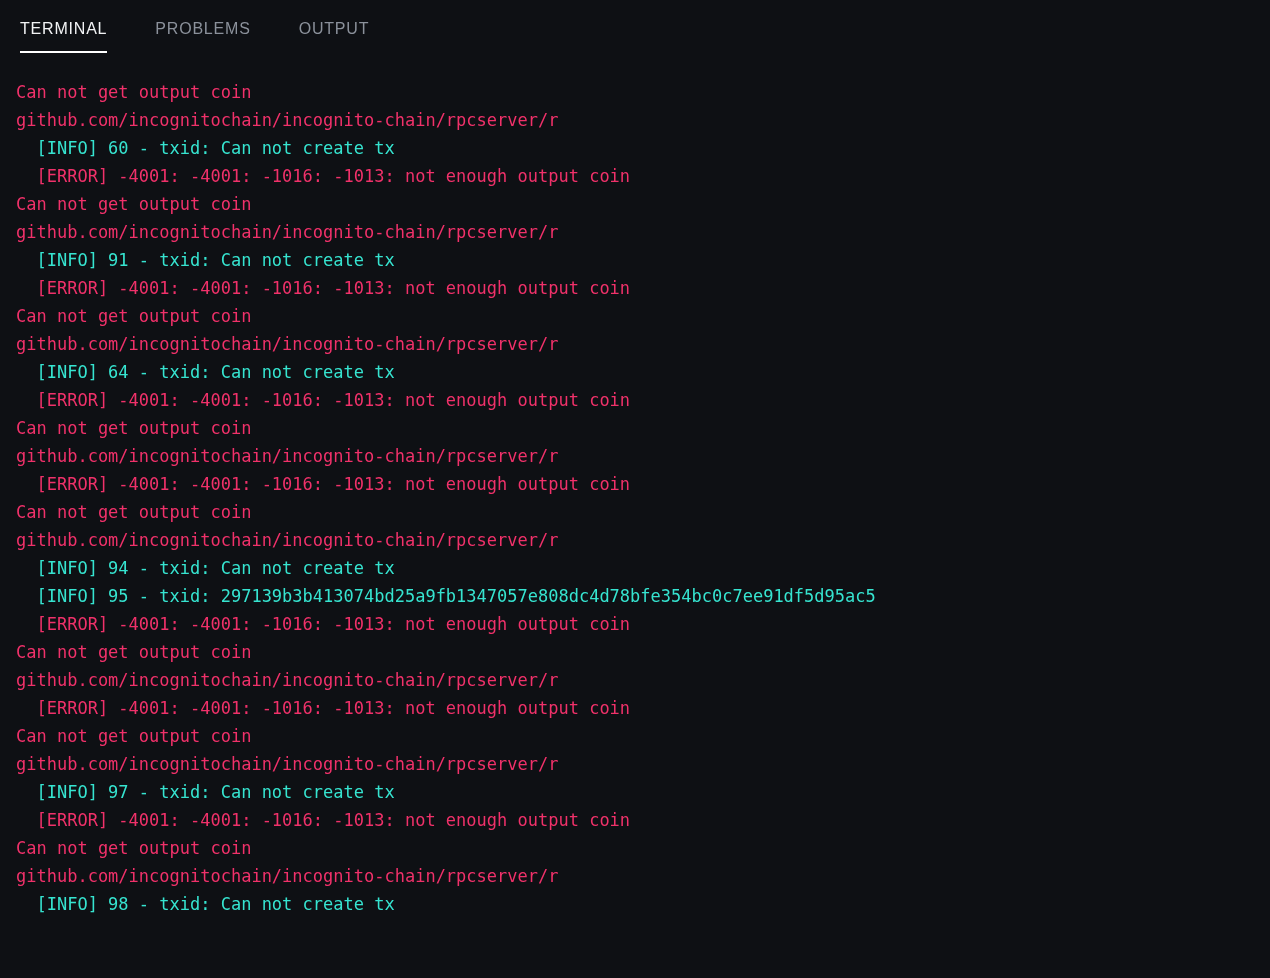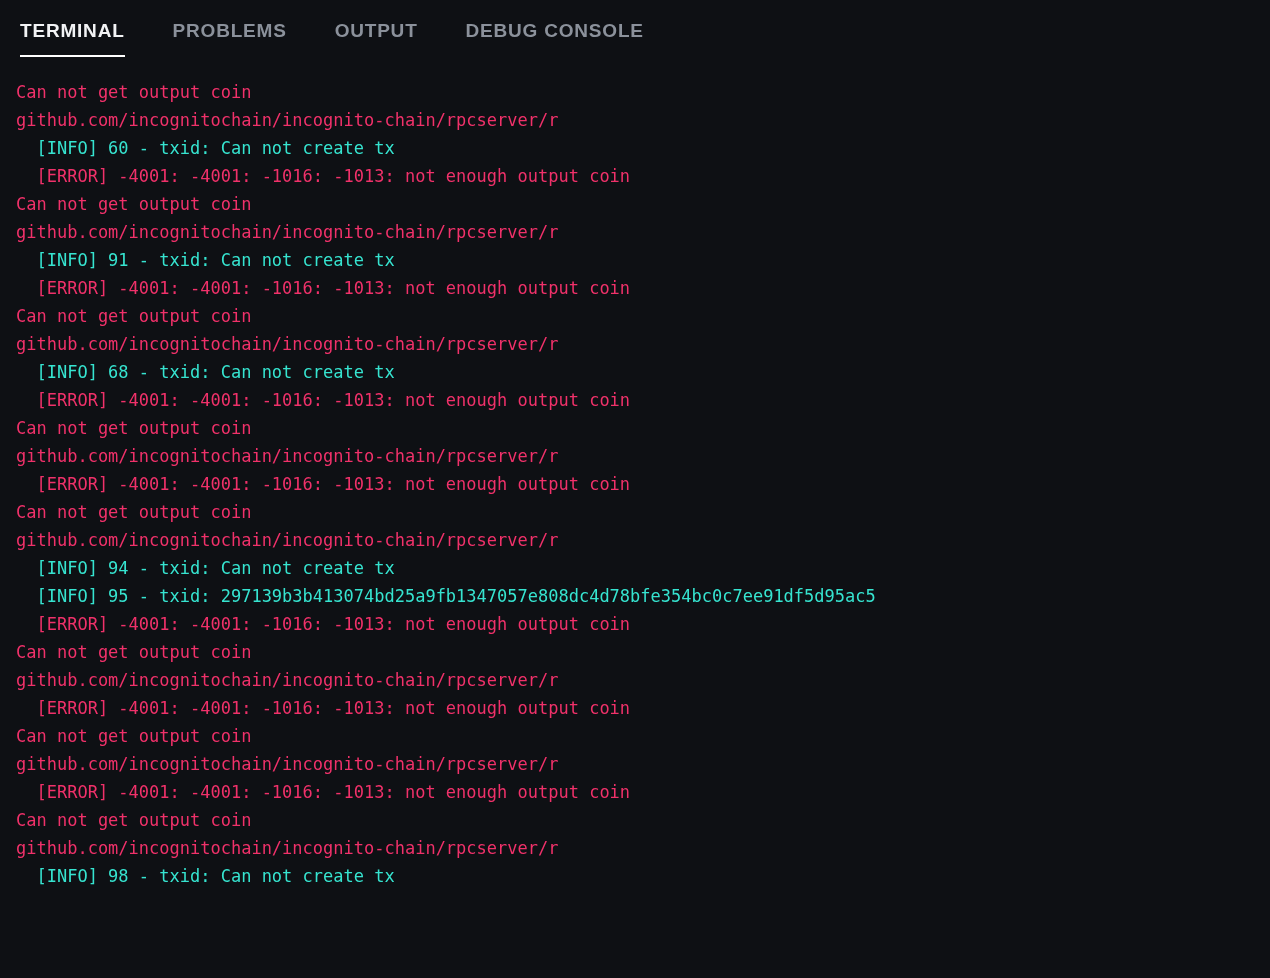--- a/index.html
+++ b/index.html
@@ -15,24 +15,23 @@
     height: 978px;
     background: var(--bg, #0e1014);
     overflow: hidden;
   }
   .tabbar {
     display: flex;
     align-items: flex-start;
     padding: 20px 0 0 20px;
     height: 42px;
     font-family: "Liberation Sans", sans-serif;
-    font-size: 19px;
+    font-size: 16px;
     letter-spacing: 0.8px;
     user-select: none;
-    font-weight: bold;
   }
   .tab {
     margin-right: 48px;
     color: var(--tab-inactive, #8b919b);
     padding-bottom: 13px;
     border-bottom: 2.5px solid transparent;
     cursor: pointer;
     white-space: nowrap;
   }
   .tab.active {
@@ -55,48 +54,48 @@
 </style>
 </head>
 <body>
 
 <div class="panel">
 
   <div class="tabbar">
     <div class="tab active">TERMINAL</div>
     <div class="tab">PROBLEMS</div>
     <div class="tab">OUTPUT</div>
-    <div class="tab">DEBUG CONSOLE</div>
   </div>
 
   <div class="terminal-content">
       <div class="line pink">Can not get output coin</div>
       <div class="line pink">github.com/incognitochain/incognito-chain/rpcserver/r</div>
       <div class="line cyan">  [INFO] 60 - txid: Can not create tx</div>
       <div class="line pink">  [ERROR] -4001: -4001: -1016: -1013: not enough output coin</div>
       <div class="line pink">Can not get output coin</div>
       <div class="line pink">github.com/incognitochain/incognito-chain/rpcserver/r</div>
       <div class="line cyan">  [INFO] 91 - txid: Can not create tx</div>
       <div class="line pink">  [ERROR] -4001: -4001: -1016: -1013: not enough output coin</div>
       <div class="line pink">Can not get output coin</div>
       <div class="line pink">github.com/incognitochain/incognito-chain/rpcserver/r</div>
-      <div class="line cyan">  [INFO] 68 - txid: Can not create tx</div>
+      <div class="line cyan">  [INFO] 64 - txid: Can not create tx</div>
       <div class="line pink">  [ERROR] -4001: -4001: -1016: -1013: not enough output coin</div>
       <div class="line pink">Can not get output coin</div>
       <div class="line pink">github.com/incognitochain/incognito-chain/rpcserver/r</div>
       <div class="line pink">  [ERROR] -4001: -4001: -1016: -1013: not enough output coin</div>
       <div class="line pink">Can not get output coin</div>
       <div class="line pink">github.com/incognitochain/incognito-chain/rpcserver/r</div>
       <div class="line cyan">  [INFO] 94 - txid: Can not create tx</div>
       <div class="line cyan">  [INFO] 95 - txid: 297139b3b413074bd25a9fb1347057e808dc4d78bfe354bc0c7ee91df5d95ac5</div>
       <div class="line pink">  [ERROR] -4001: -4001: -1016: -1013: not enough output coin</div>
       <div class="line pink">Can not get output coin</div>
       <div class="line pink">github.com/incognitochain/incognito-chain/rpcserver/r</div>
       <div class="line pink">  [ERROR] -4001: -4001: -1016: -1013: not enough output coin</div>
       <div class="line pink">Can not get output coin</div>
       <div class="line pink">github.com/incognitochain/incognito-chain/rpcserver/r</div>
+      <div class="line cyan">  [INFO] 97 - txid: Can not create tx</div>
       <div class="line pink">  [ERROR] -4001: -4001: -1016: -1013: not enough output coin</div>
       <div class="line pink">Can not get output coin</div>
       <div class="line pink">github.com/incognitochain/incognito-chain/rpcserver/r</div>
       <div class="line cyan">  [INFO] 98 - txid: Can not create tx</div>
     </div>
 
 </div>
 
 </body></html>

